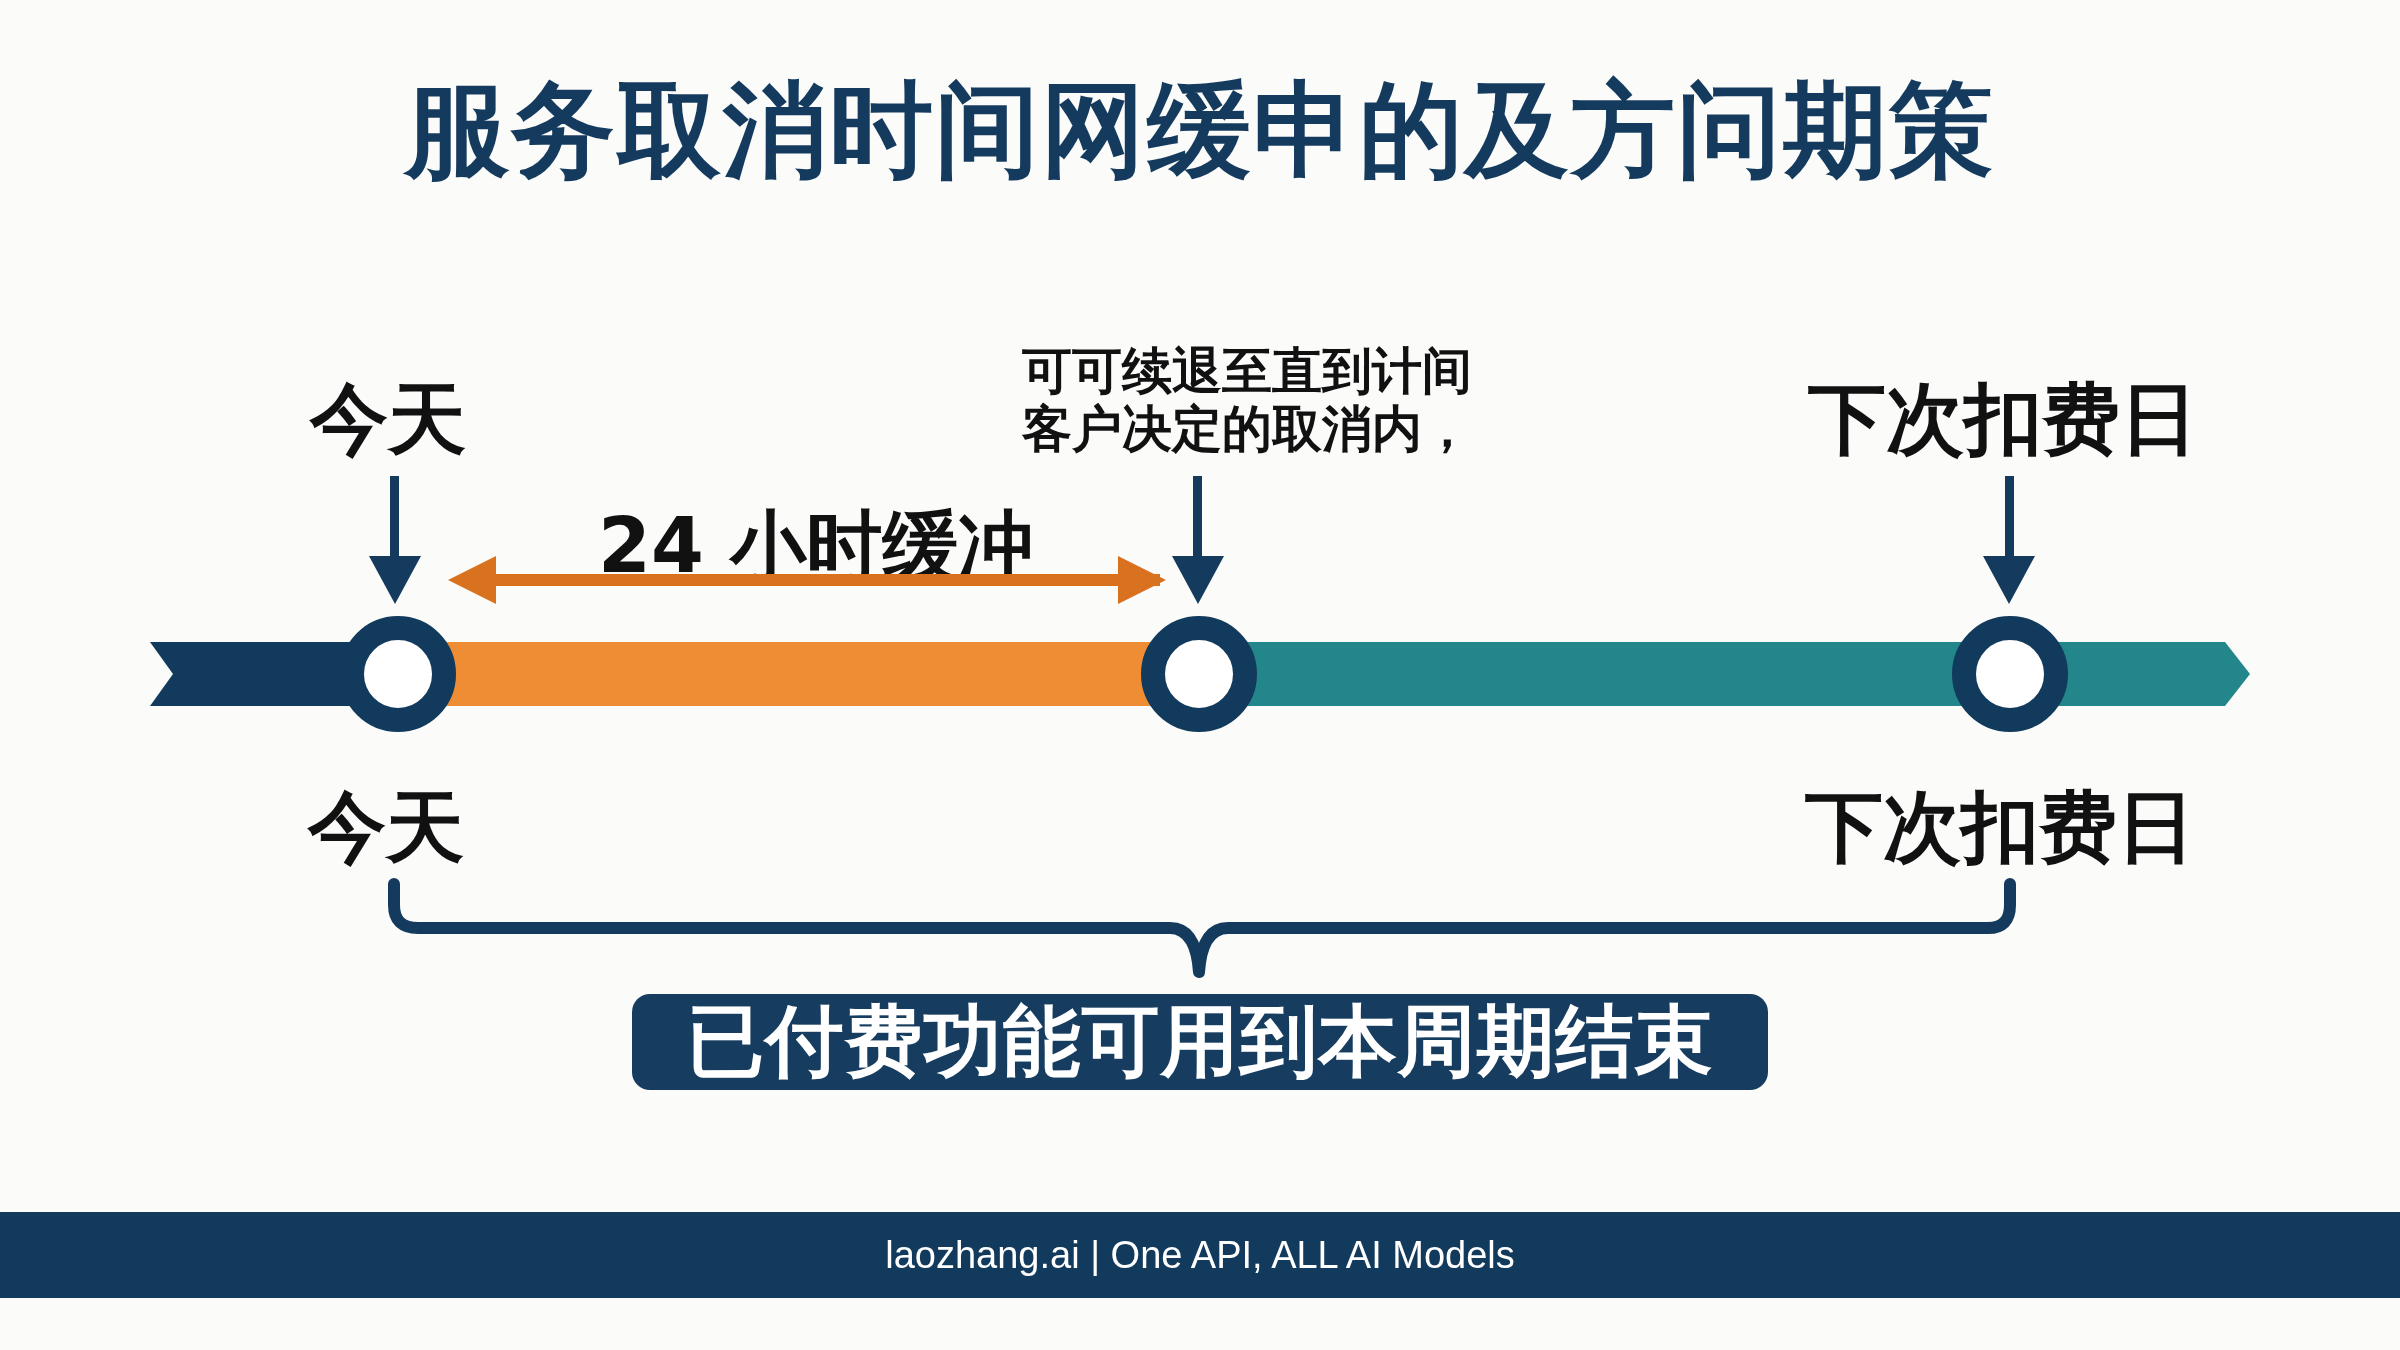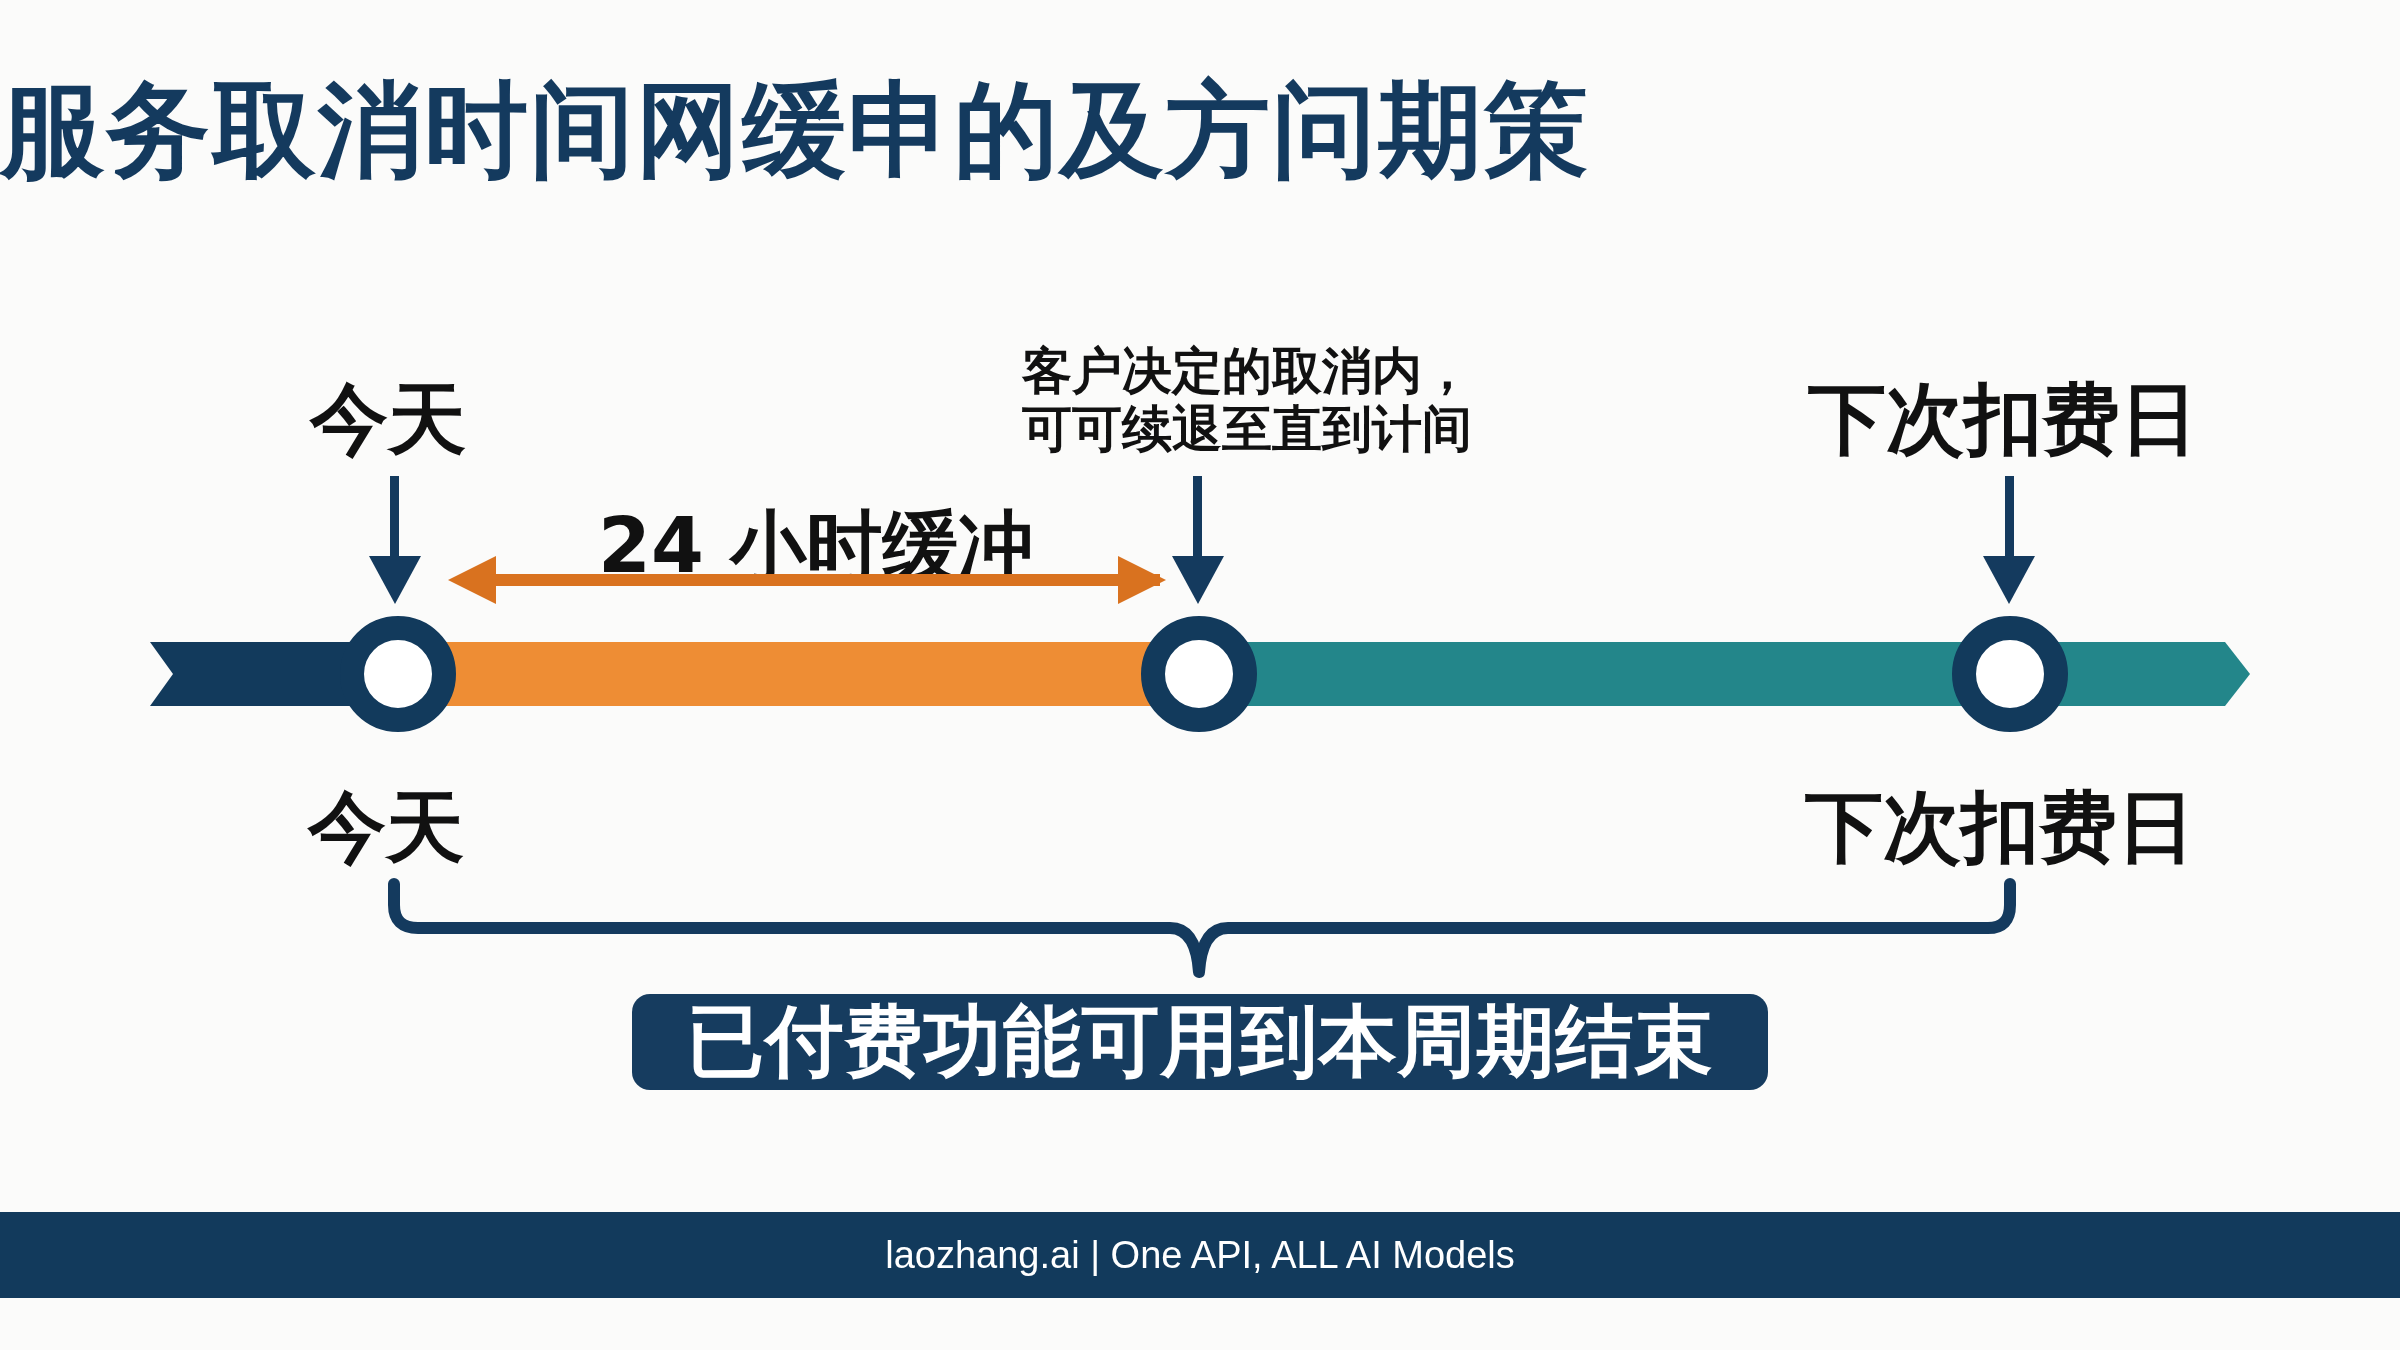--- a/index.html
+++ b/index.html
@@ -3,21 +3,21 @@
   <meta charset="utf-8">
   <style>
     html, body { margin: 0; padding: 0; }
     body {
       width: 2400px; height: 1350px; position: relative; overflow: hidden;
       background: #fbfbfa;
       font-family: "DejaVu Sans", "Liberation Sans", sans-serif;
     }
     .title {
       position: absolute; left: 0; width: 2400px; top: 62px;
-      text-align: left; font-size: 104px; font-weight: bold;
+      text-align: center; font-size: 104px; font-weight: bold;
       color: #143a5e; letter-spacing: 2px;
     }
     .label {
       position: absolute; font-weight: bold; color: #111; white-space: nowrap;
     }
     .lbl-today-top { left: 310px; top: 368px; font-size: 78px; }
     .lbl-next-top { left: 1808px; top: 368px; font-size: 78px; }
     .lbl-today-bottom { left: 308px; top: 776px; font-size: 78px; }
     .lbl-next-bottom { left: 1805px; top: 776px; font-size: 78px; }
     .lbl-decision {
@@ -38,22 +38,22 @@
       font-family: "Liberation Sans", sans-serif; font-size: 38px; text-align: right;
     }
   </style>
 </head>
 <body>
 
 <div class="title">服务取消时间网缓申的及方问期策</div>
 
 <div class="label lbl-today-top">今天</div>
 <div class="label lbl-decision">
+  <div>可可续退至直到计间</div>
   <div>客户决定的取消内，</div>
-  <div>可可续退至直到计间</div>
 </div>
 <div class="label lbl-next-top">下次扣费日</div>
 <div class="label lbl-buffer">24 小时缓冲</div>
 
 <svg class="diagram" width="2400" height="1350" viewBox="0 0 2400 1350">
 
   <g fill="#143a5e">
     <rect x="390" y="476" width="9" height="80"></rect>
     <polygon points="369,556 421,556 395,604"></polygon>
   </g>

